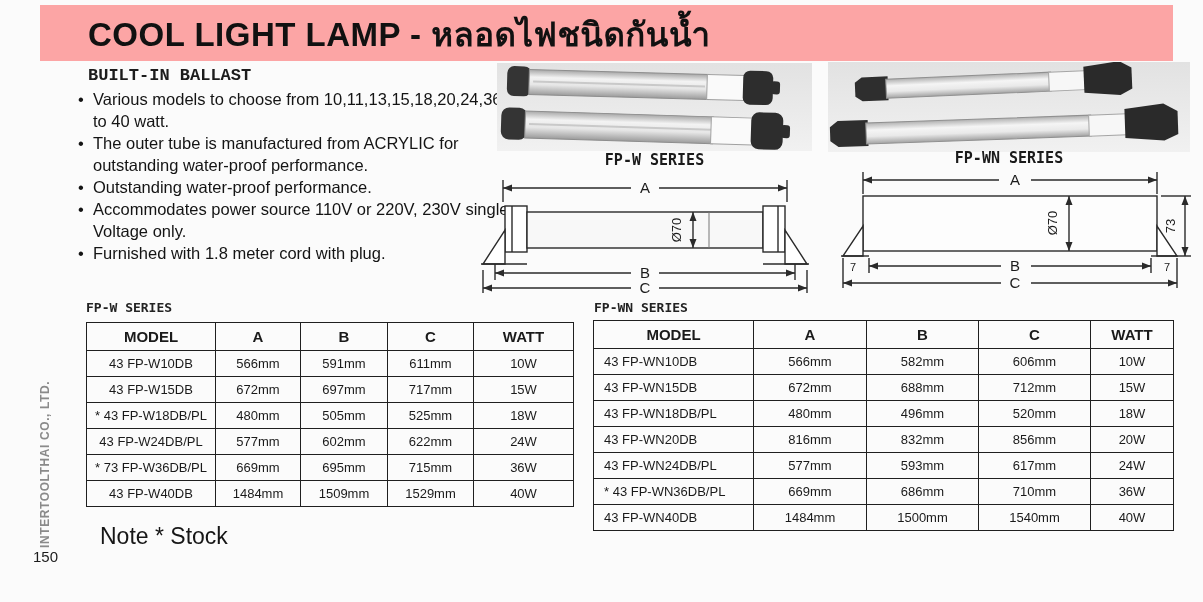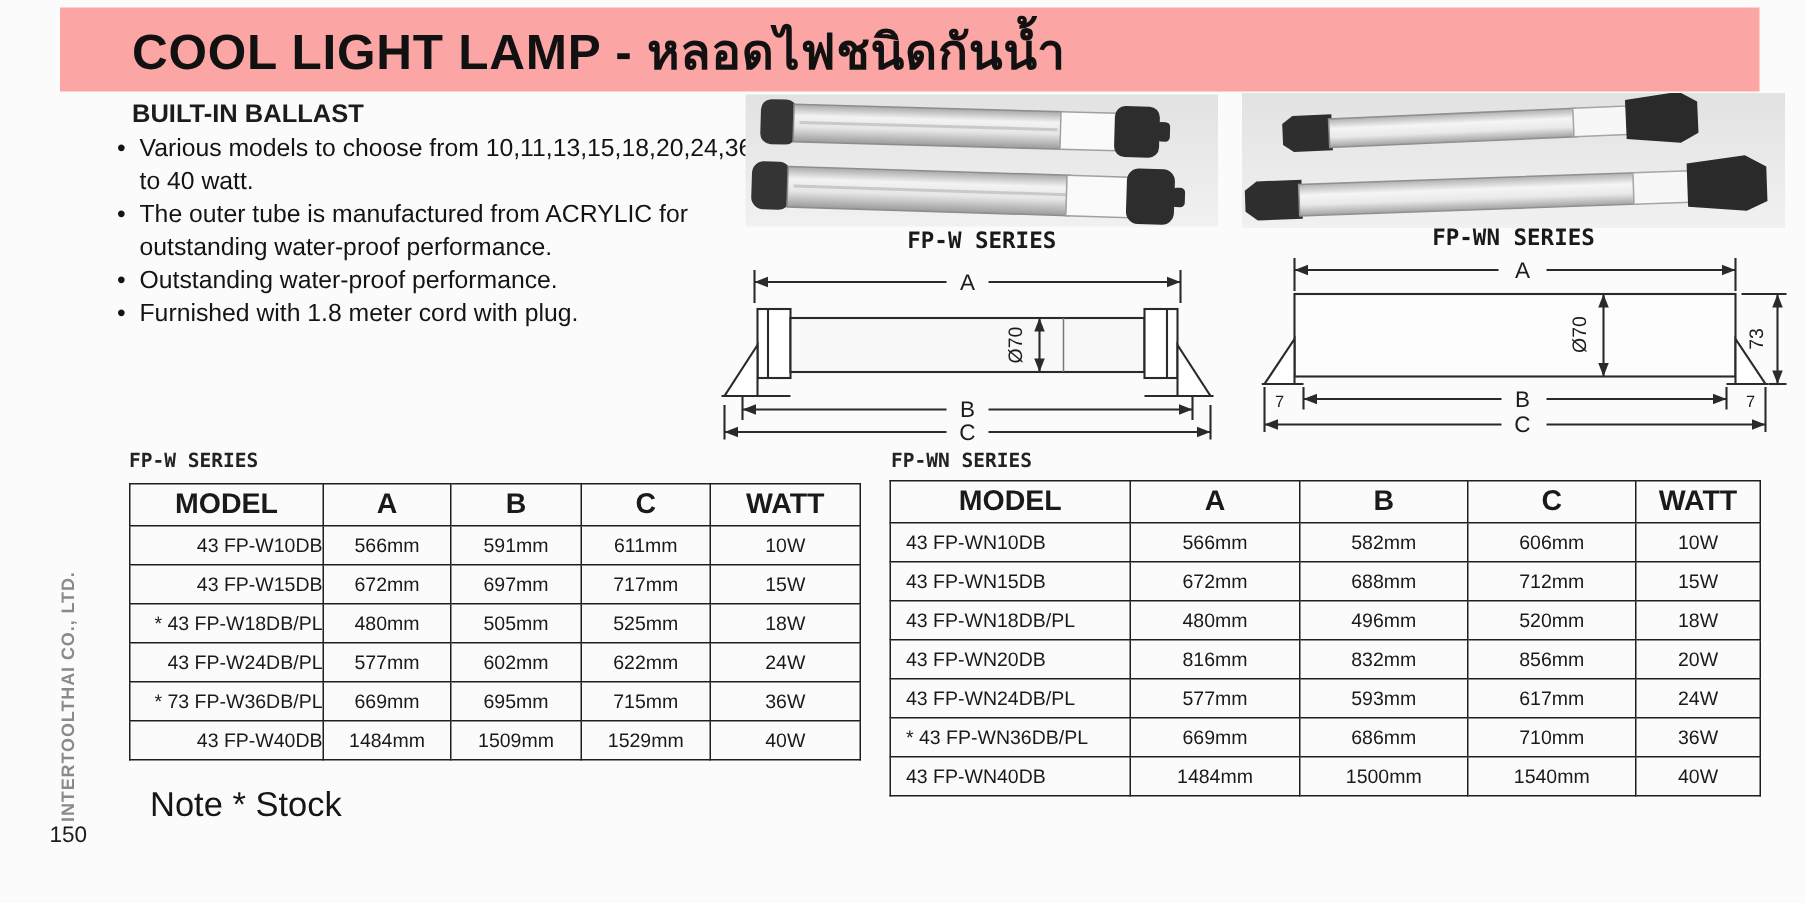--- a/index.html
+++ b/index.html
@@ -14,21 +14,21 @@
   .title-band{
     left:40px;top:5px;width:1133px;height:56px;background:#fca5a5;
     display:flex;align-items:flex-end;padding-left:48px;box-sizing:border-box;
   }
   .title-band h1{
     margin:0;font-size:33px;font-weight:bold;letter-spacing:0.5px;color:#111;
     font-family:"Liberation Sans", sans-serif;white-space:nowrap;
   }
 
   
-  .feat-head{left:88px;top:66px;font-size:17px;font-weight:bold;}
+  .feat-head{left:88px;top:66px;font-size:17px;font-weight:bold;font-family:Liberation Mono, monospace;}
   .feat-list{left:76px;top:88px;width:436px;margin:0;padding:0;list-style:none;}
   .feat-list li{
     position:relative;padding-left:17px;font-size:16.5px;line-height:22px;color:#141414;
   }
   .feat-list li::before{content:"•";position:absolute;left:2px;top:0;}
 
   
   .photo{background:linear-gradient(#e2e2e2,#f1f1f1);overflow:hidden;}
   .photo-fpw{left:497px;top:63px;width:315px;height:88px;}
   .photo-fpwn{left:828px;top:62px;width:362px;height:90px;}
@@ -48,26 +48,26 @@
   .tbl-label{
     font-family:"DejaVu Sans Mono", monospace;font-weight:bold;font-size:13px;color:#222;
   }
   .lbl-fpw{left:86px;top:300px;}
   .lbl-fpwn{left:594px;top:300px;}
   table{border-collapse:collapse;table-layout:fixed;}
   .spec-table th,.spec-table td{
     border:1.6px solid #1f1f1f;text-align:center;font-size:13px;color:#1a1a1a;
     padding:0;height:25px;white-space:nowrap;overflow:hidden;
   }
-  .spec-table th{font-weight:bold;height:27px;font-size:19px;}
+  .spec-table th{font-weight:bold;height:27px;font-size:15px;}
   .spec-table tr.stock td{font-weight:normal;}
   .fpw-table{left:86px;top:322px;width:487px;}
   .fpwn-table{left:593px;top:320px;width:580px;}
   .fpwn-table .model-cell{text-align:left;padding-left:10px;}
-  .fpw-table .model-cell{text-align:right;}
+  .fpw-table .model-cell{text-align:center;}
 
   
   .note{left:100px;top:523px;font-size:23px;color:#161616;}
   .page-num{left:33px;top:548px;font-size:15px;font-weight:normal;}
   .company{
     left:38px;top:548px;transform:rotate(-90deg);transform-origin:0 0;
     font-size:12px;font-weight:bold;color:#8a8a8a;letter-spacing:0.6px;white-space:nowrap;
   }
 </style>
 </head>
@@ -75,20 +75,21 @@
 
 <div class="abs title-band">
   <h1>COOL LIGHT LAMP - หลอดไฟชนิดกันน้ำ</h1>
 </div>
 
 <div class="abs feat-head">BUILT-IN BALLAST</div>
 <ul class="abs feat-list">
     <li>Various models to choose from 10,11,13,15,18,20,24,36 to 40 watt.</li>
     <li>The outer tube is manufactured from ACRYLIC for outstanding water-proof performance.</li>
     <li>Outstanding water-proof performance.</li>
+    <li>Accommodates power source 110V or 220V, 230V single Voltage only.</li>
     <li>Furnished with 1.8 meter cord with plug.</li>
   </ul>
 
 <div class="abs photo photo-fpw">
   <svg width="315" height="88" viewBox="0 0 315 88">
     <defs>
       <linearGradient id="wtube" x1="0" y1="0" x2="0" y2="1">
         <stop offset="0" stop-color="#a8a8a8"></stop>
           <stop offset="0.3" stop-color="#f3f3f3"></stop>
         <stop offset="0.6" stop-color="#e6e6e6"></stop>

